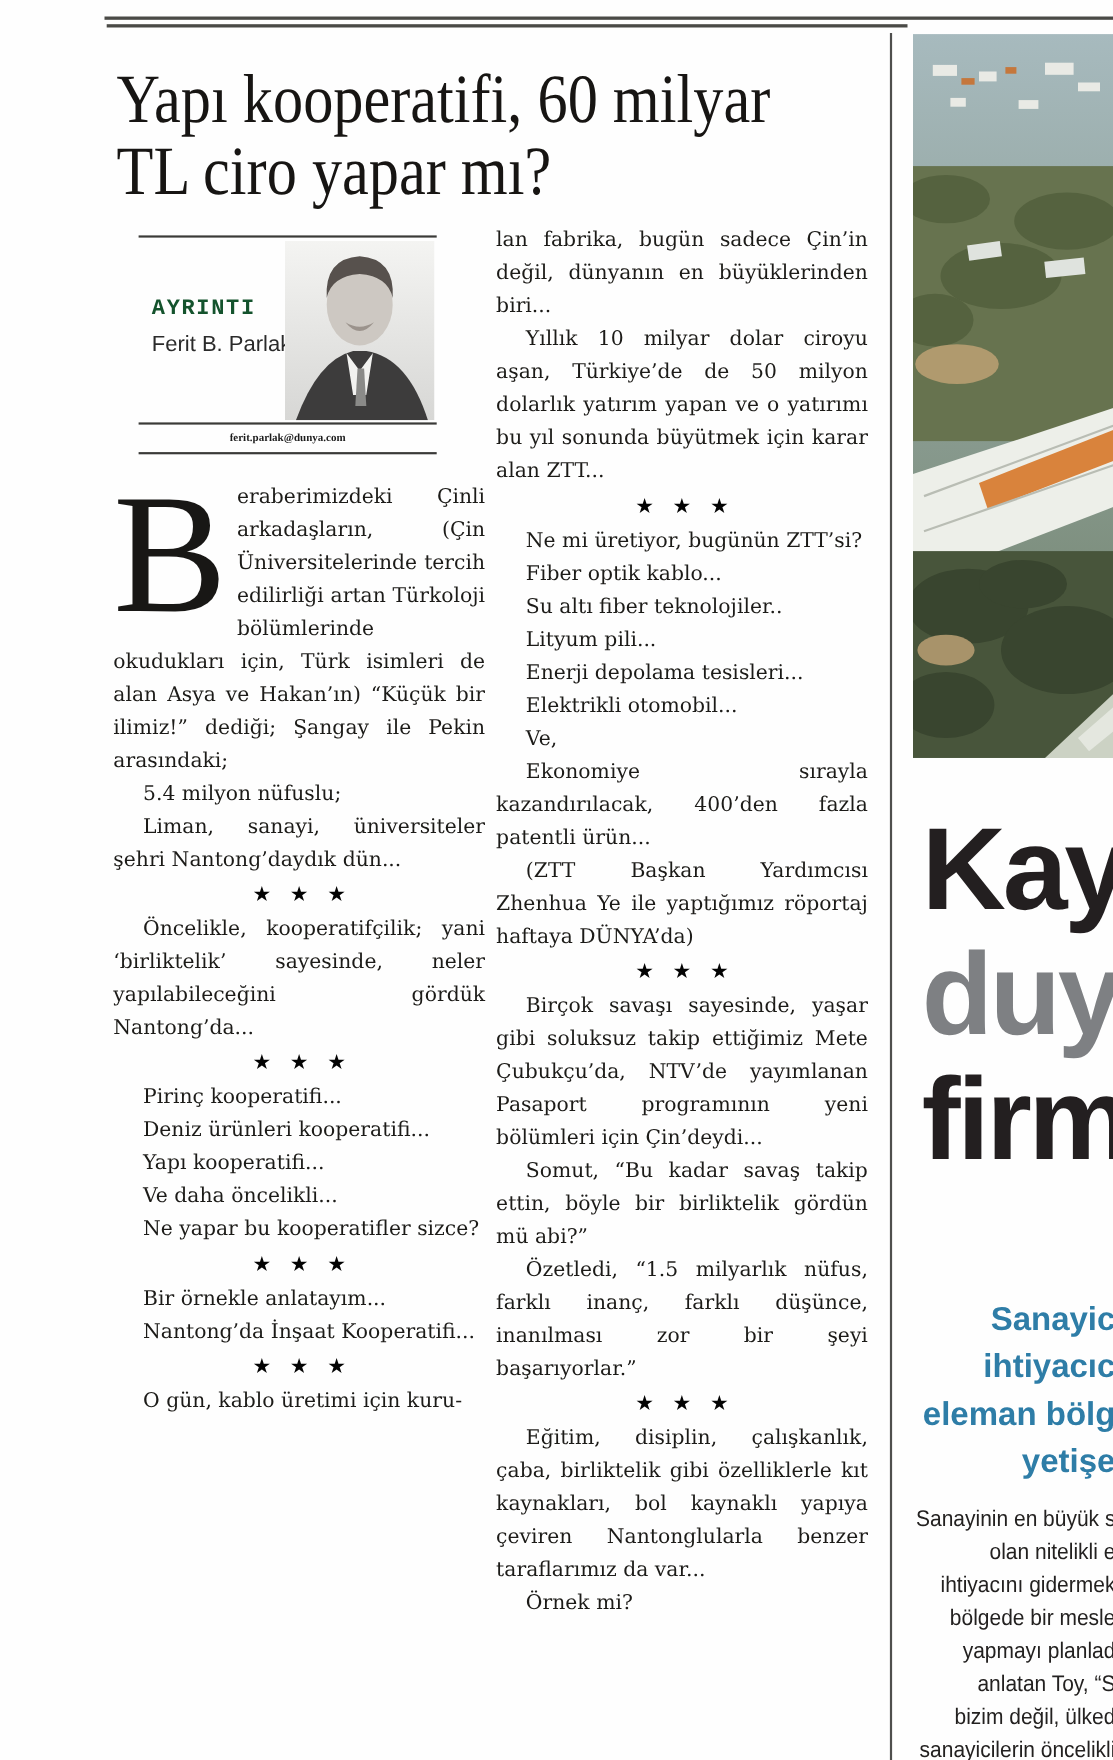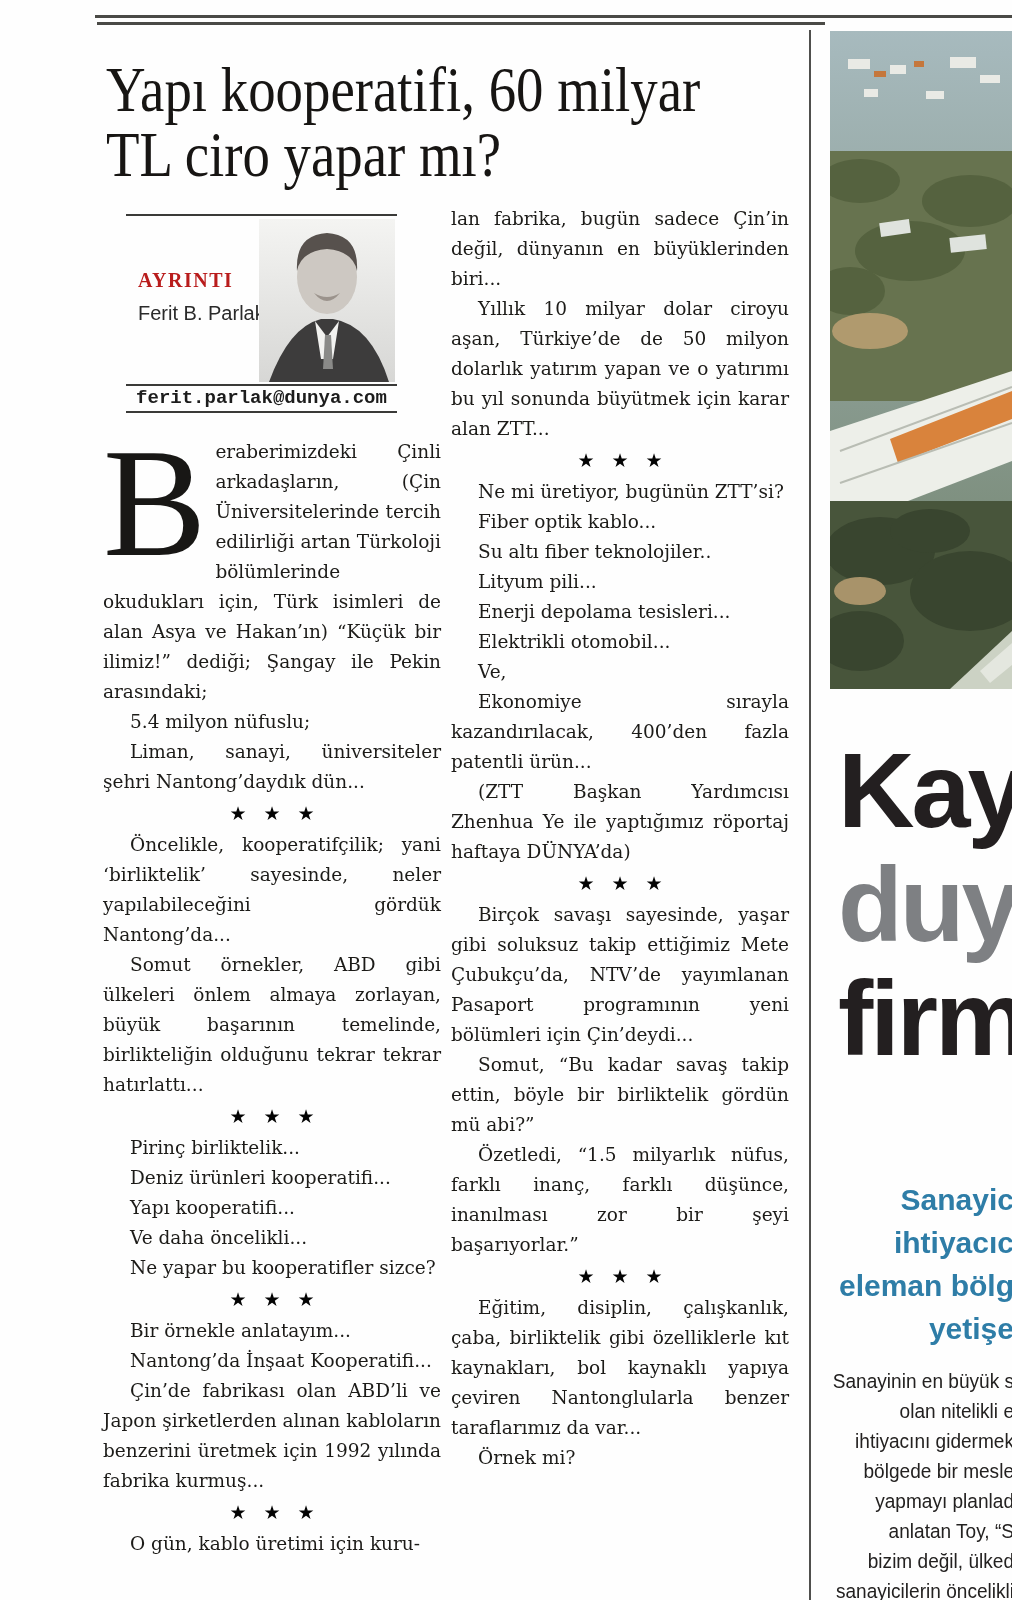--- a/index.html
+++ b/index.html
@@ -12,27 +12,27 @@
   .headline{position:absolute;left:106px;top:58px;width:760px;margin:0;
     font-family:"Liberation Serif",serif;font-weight:400;color:#171513;
     font-size:63px;line-height:65px;transform:scaleX(.87);transform-origin:left top;}
 
   
   .author-box{position:absolute;left:126px;top:214px;width:271px;height:200px;}
   .ab-rule{position:absolute;left:0;width:100%;height:2px;background:#3a3a38;}
   .ab-rule-top{top:0;}
   .ab-rule-mid{top:170px;}
   .ab-rule-bot{top:197px;}
-  .ab-label{position:absolute;left:12px;top:55px;font-family:Liberation Serif, serif;
-    font-weight:bold;font-size:20px;letter-spacing:1.5px;color:#b91c1c;}
+  .ab-label{position:absolute;left:12px;top:55px;font-family:Liberation Mono, monospace;
+    font-weight:bold;font-size:20px;letter-spacing:1.5px;color:#14532d;}
   .ab-name{position:absolute;left:12px;top:88px;font-family:"Liberation Sans",sans-serif;
     font-size:20px;color:#2a2a2a;}
   .ab-photo{position:absolute;right:2px;top:5px;width:136px;height:163px;}
   .ab-email{position:absolute;left:0;top:172px;width:100%;height:25px;text-align:center;
-    font-family:Liberation Mono, monospace;font-weight:bold;font-size:19px;color:#1c1c1c;
+    font-family:Liberation Serif, serif;font-weight:bold;font-size:10px;color:#1c1c1c;
     line-height:25px;}
 
   
   .col{position:absolute;width:338px;text-align:justify;color:#1c1b18;
     font-size:18.5px;line-height:30px;}
   .col1{left:103px;top:437px;}
   .col2{left:451px;top:204px;}
   .col p{margin:0;text-indent:27px;}
   .col p.noindent{text-indent:0;}
   .stars{text-align:center;font-family:"DejaVu Sans",sans-serif;font-size:19px;
@@ -90,31 +90,29 @@
     <div class="ab-email">ferit.parlak@dunya.com</div>
     <div class="ab-rule ab-rule-bot"></div>
   </div>
 
   <div class="col col1" id="col1">
       <p class="noindent"><span class="dropcap">B</span>eraberimizdeki Çinli arkadaşların, (Çin Üniversitelerinde tercih edilirliği artan Türkoloji bölümlerinde okudukları için, Türk isimleri de alan Asya ve Hakan’ın) “Küçük bir ilimiz!” dediği; Şangay ile Pekin arasındaki;</p>
       <p>5.4 milyon nüfuslu;</p>
       <p>Liman, sanayi, üniversiteler şehri Nantong’daydık dün...</p>
       <div class="stars">★★★</div>
       <p>Öncelikle, kooperatifçilik; yani ‘birliktelik’ sayesinde, neler yapılabileceğini gördük Nantong’da...</p>
-      <p>Somut örnekler, ABD gibi ülkeleri önlem almaya zorlayan, büyük başarının temelinde, birlikteliğin olduğunu tekrar tekrar hatırlattı...</p>
-      <div class="stars">★★★</div>
-      <p>Pirinç birliktelik...</p>
+      <div class="stars">★★★</div>
+      <p>Pirinç kooperatifi...</p>
       <p>Deniz ürünleri kooperatifi...</p>
       <p>Yapı kooperatifi...</p>
       <p>Ve daha öncelikli...</p>
       <p>Ne yapar bu kooperatifler sizce?</p>
       <div class="stars">★★★</div>
       <p>Bir örnekle anlatayım...</p>
       <p>Nantong’da İnşaat Kooperatifi...</p>
-      <p>Çin’de fabrikası olan ABD’li ve Japon şirketlerden alınan kabloların benzerini üretmek için 1992 yılında fabrika kurmuş...</p>
       <div class="stars">★★★</div>
       <p>O gün, kablo üretimi için kuru-</p>
     </div>
   <div class="col col2" id="col2">
       <p class="noindent">lan fabrika, bugün sadece Çin’in değil, dünyanın en büyüklerinden biri...</p>
       <p>Yıllık 10 milyar dolar ciroyu aşan, Türkiye’de de 50 milyon dolarlık yatırım yapan ve o yatırımı bu yıl sonunda büyütmek için karar alan ZTT...</p>
       <div class="stars">★★★</div>
       <p>Ne mi üretiyor, bugünün ZTT’si?</p>
       <p>Fiber optik kablo...</p>
       <p>Su altı fiber teknolojiler..</p>

